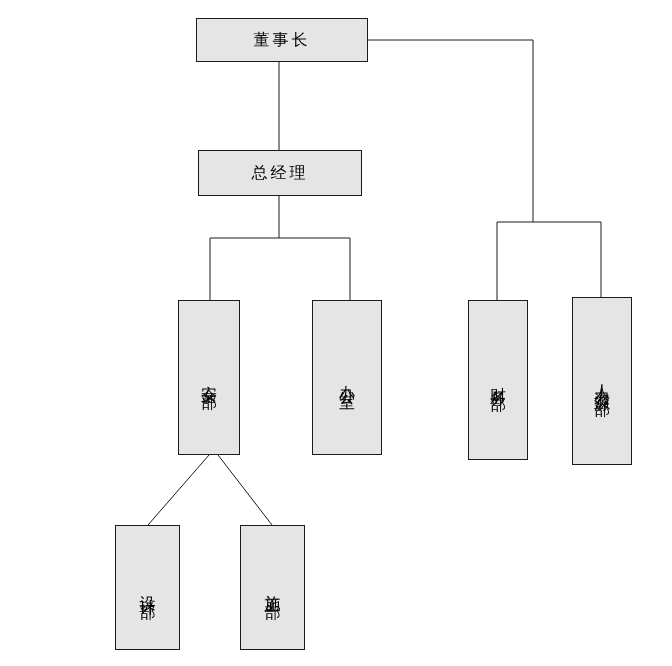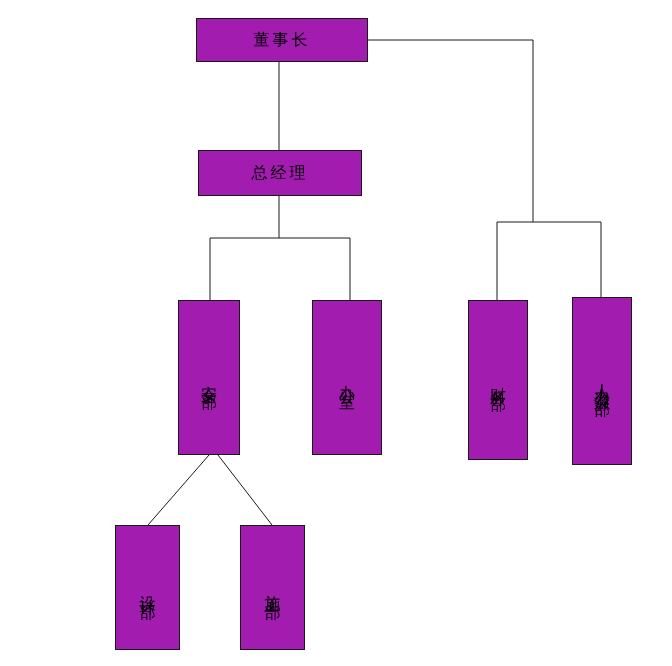--- a/index.html
+++ b/index.html
@@ -25,21 +25,21 @@
   }
   .connectors polyline {
     fill: none;
     stroke: #1a1a1a;
     stroke-width: 1;
   }
   .node {
     position: absolute;
     box-sizing: border-box;
     border: 1px solid #1a1a1a;
-    background: #a21caf;
+    background: #e5e5e5;
     display: flex;
     align-items: center;
     justify-content: center;
     color: #000000;
     font-size: 16px;
   }
   .node.h span {
     letter-spacing: 3px;
     white-space: nowrap;
   }

